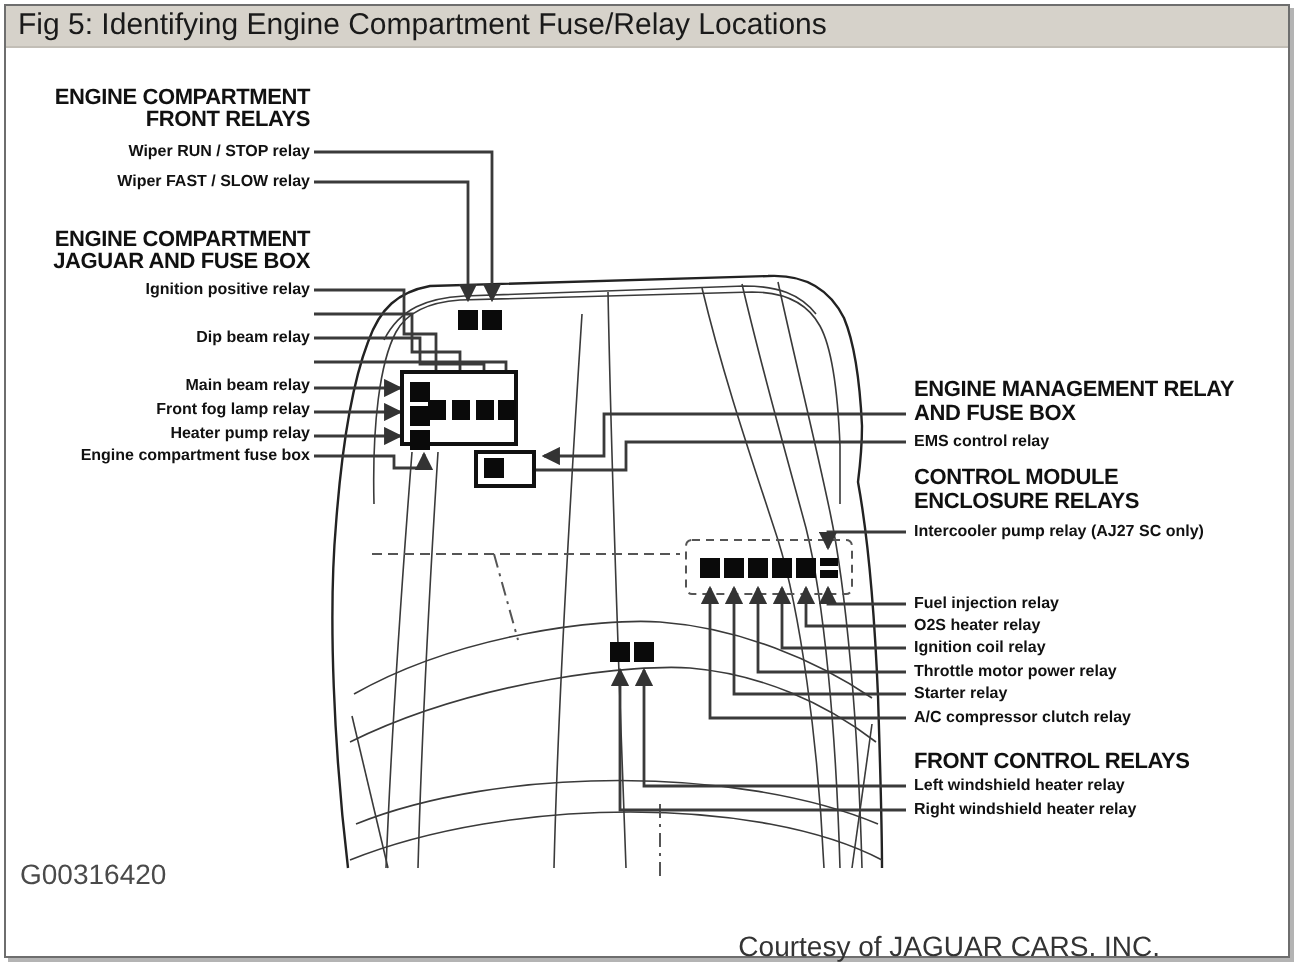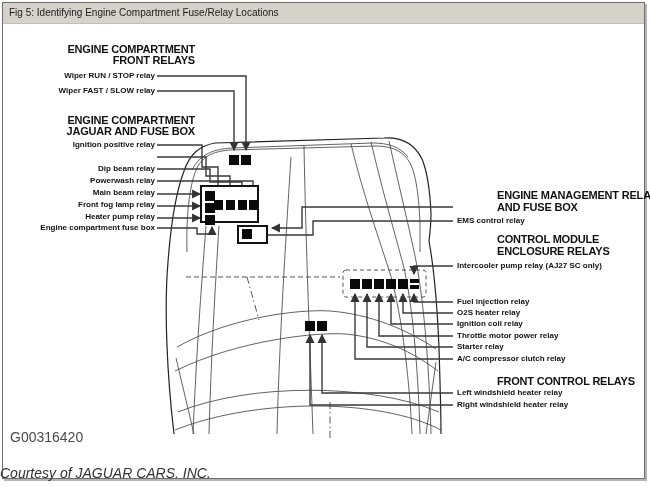--- a/index.html
+++ b/index.html
@@ -2,29 +2,29 @@
 <html><head>
 <meta charset="utf-8">
 <style>
   html,body{margin:0;padding:0;background:#ffffff;}
   .stage{position:relative;width:650px;height:487px;background:#fff;overflow:hidden;
          font-family:"Liberation Sans", sans-serif;}
   .frame{position:absolute;left:2px;top:2px;width:641px;height:475px;
          border:1px solid #6e6e6e;background:#fff;box-shadow:2px 2px 0 #b4b4b4;}
   .titlebar{position:absolute;left:0;top:0;right:0;height:20px;background:#d6d2ca;
             border-bottom:1px solid #c2beb6;line-height:20px;padding-left:6px;
-            font-size:10px;color:#1a1a1a;}
+            font-size:15px;color:#1a1a1a;}
   svg.diag{position:absolute;left:0;top:0;z-index:1;}
   .lbl{position:absolute;z-index:2;font-weight:bold;font-size:8px;color:#111;
        white-space:nowrap;line-height:9px;}
   .ll{left:0;width:155px;text-align:right;}
   .rl{left:457px;text-align:right;}
-  .hd{font-size:11px;line-height:11px;letter-spacing:-0.2px;padding-left:40px;}
+  .hd{font-size:11px;line-height:11px;letter-spacing:-0.2px;}
   .meta{position:absolute;z-index:2;font-size:14px;color:#4a4a4a;white-space:nowrap;}
-  .credit{left:0;width:580px;text-align:left;color:#333;font-style:italic;}
+  .credit{left:0;width:580px;text-align:right;color:#333;}
 </style>
 </head>
 <body>
 
 <div class="stage">
 
   <div class="frame">
     <div class="titlebar">
       <span>Fig 5: Identifying Engine Compartment Fuse/Relay Locations</span>
     </div>
@@ -133,21 +133,20 @@
 
   <div class="lbl ll hd" style="top:44px">ENGINE COMPARTMENT</div>
   <div class="lbl ll hd" style="top:55px">FRONT RELAYS</div>
   <div class="lbl ll" style="top:71px">Wiper RUN / STOP relay</div>
   <div class="lbl ll" style="top:86px">Wiper FAST / SLOW relay</div>
 
   <div class="lbl ll hd" style="top:115px">ENGINE COMPARTMENT</div>
   <div class="lbl ll hd" style="top:126px">JAGUAR AND FUSE BOX</div>
   <div class="lbl ll" style="top:140px">Ignition positive relay</div>
   <div class="lbl ll" style="top:164px">Dip beam relay</div>
-  <div class="lbl ll" style="top:176px">Powerwash relay</div>
   <div class="lbl ll" style="top:188px">Main beam relay</div>
   <div class="lbl ll" style="top:200px">Front fog lamp relay</div>
   <div class="lbl ll" style="top:223px">Engine compartment fuse box</div>
   <div class="lbl ll" style="top:212px">Heater pump relay</div>
 
   <div class="lbl rl hd" style="top:190px">ENGINE MANAGEMENT RELAY</div>
   <div class="lbl rl hd" style="top:202px">AND FUSE BOX</div>
   <div class="lbl rl" style="top:216px">EMS control relay</div>
 
   <div class="lbl rl hd" style="top:234px">CONTROL MODULE</div>

